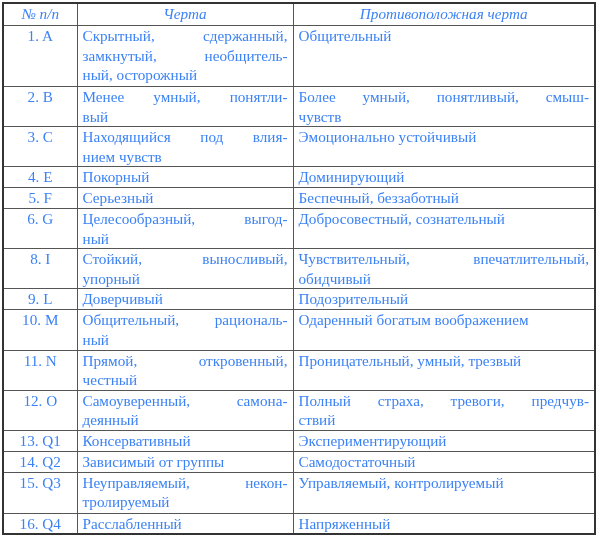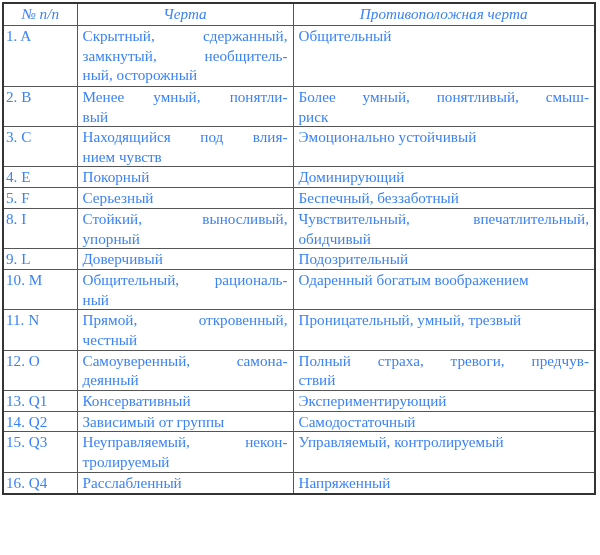--- a/index.html
+++ b/index.html
@@ -22,21 +22,21 @@
     vertical-align: top;
     padding: 0 5px;
     line-height: 19.6px;
   }
   table.traits th {
     font-style: italic; font-weight: normal;
     text-align: center;
     height: 21px;
     line-height: 20px;
   }
-  table.traits td.num { padding: 0 2px; }
+  table.traits td.num { text-align: center; padding: 0 2px; }
   table.traits td.trait { text-align: justify; text-align-last: left; }
   table.traits td.opp { text-align: justify; text-align-last: left; }
   .ln { display: block; }
   .just { text-align: justify; text-align-last: justify; }
 </style>
 </head>
 <body>
 
 <table class="traits">
   <colgroup>
@@ -64,21 +64,21 @@
         </td>
       </tr>
       <tr style="height: 40px;">
         <td class="num">2. B</td>
         <td class="trait">
           <span class="ln just">Менее умный, понятли-</span>
           <span class="ln">вый</span>
         </td>
         <td class="opp">
           <span class="ln just">Более умный, понятливый, смыш-</span>
-          <span class="ln">риск</span>
+          <span class="ln">чувств</span>
         </td>
       </tr>
       <tr style="height: 40px;">
         <td class="num">3. C</td>
         <td class="trait">
           <span class="ln just">Находящийся под влия-</span>
           <span class="ln">нием чувств</span>
         </td>
         <td class="opp">
           <span class="ln">Эмоционально устойчивый</span>
@@ -93,20 +93,30 @@
           <span class="ln">Доминирующий</span>
         </td>
       </tr>
       <tr style="height: 20px;">
         <td class="num">5. F</td>
         <td class="trait">
           <span class="ln">Серьезный</span>
         </td>
         <td class="opp">
           <span class="ln">Беспечный, беззаботный</span>
+        </td>
+      </tr>
+      <tr style="height: 40px;">
+        <td class="num">6. G</td>
+        <td class="trait">
+          <span class="ln just">Целесообразный, выгод-</span>
+          <span class="ln">ный</span>
+        </td>
+        <td class="opp">
+          <span class="ln">Добросовестный, сознательный</span>
         </td>
       </tr>
       <tr style="height: 40px;">
         <td class="num">8. I</td>
         <td class="trait">
           <span class="ln just">Стойкий, выносливый,</span>
           <span class="ln">упорный</span>
         </td>
         <td class="opp">
           <span class="ln just">Чувствительный, впечатлительный,</span>

